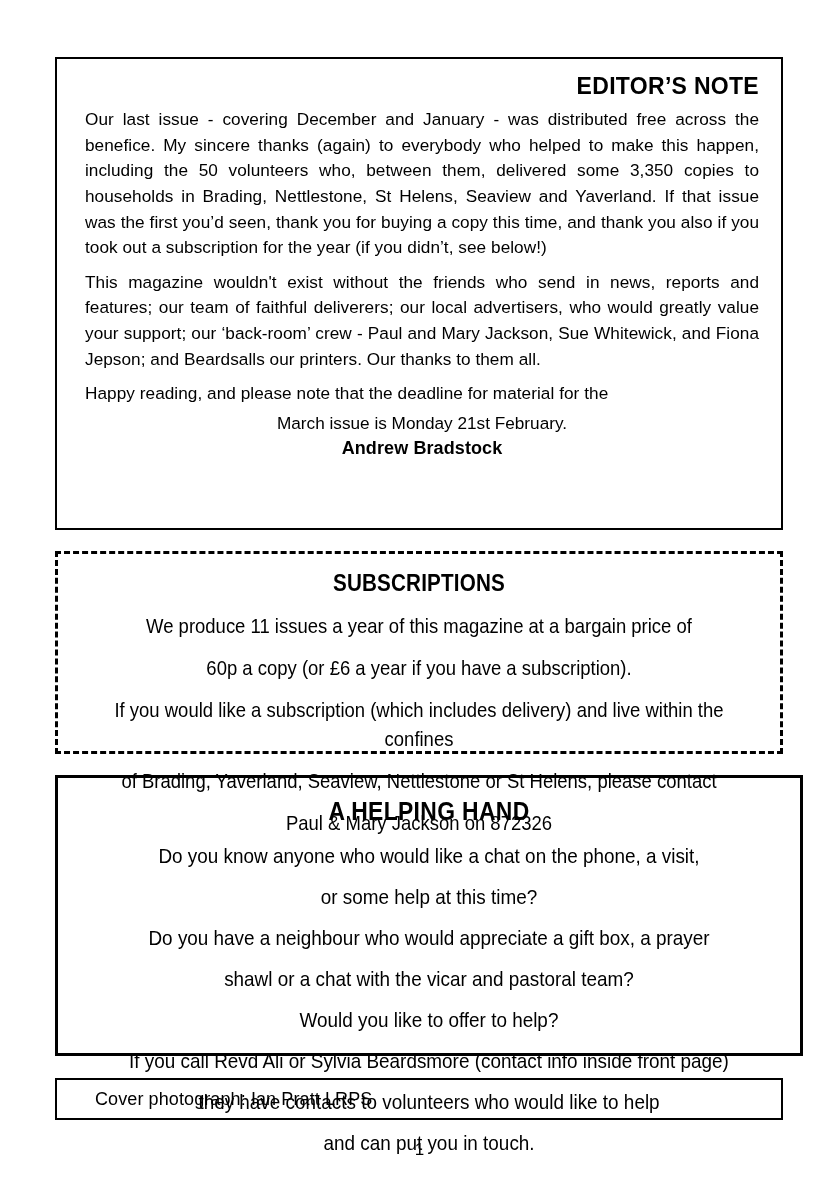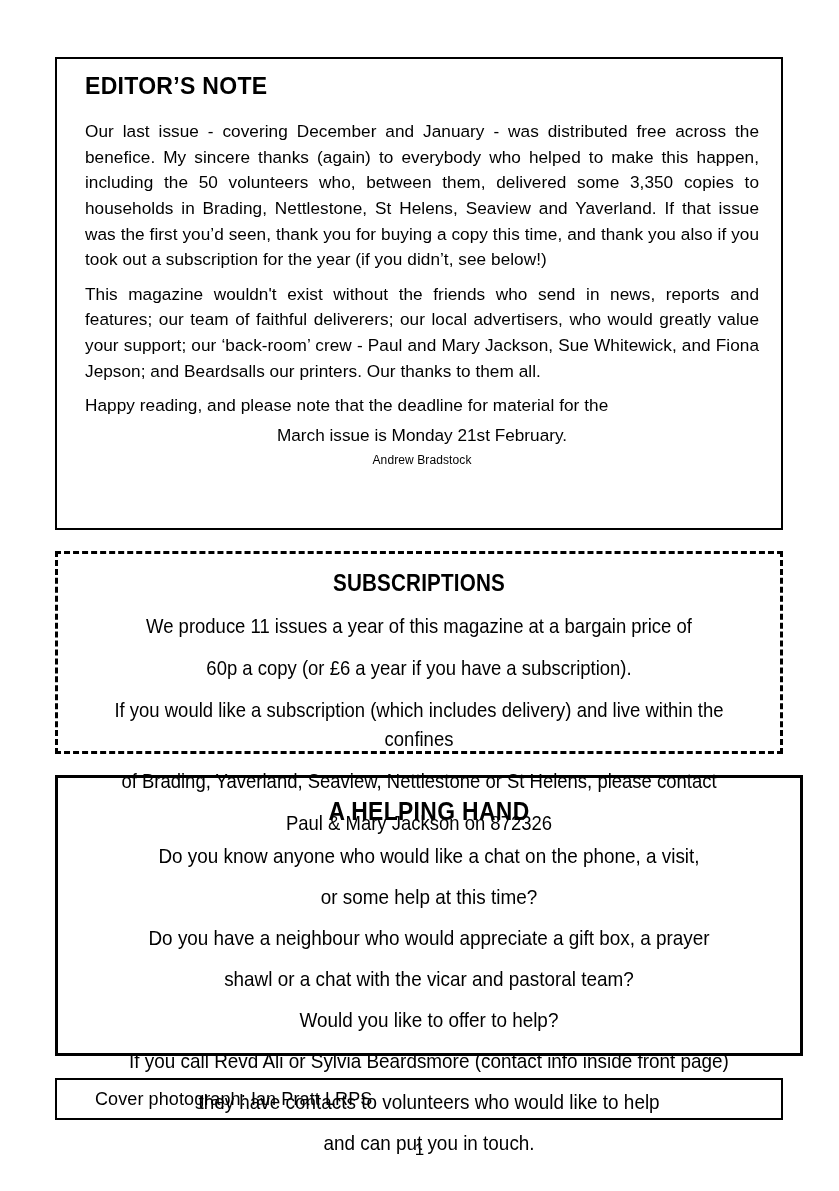--- a/index.html
+++ b/index.html
@@ -29,22 +29,23 @@
     width: 728px;
     height: 473px;
     border: 2px solid #000;
     box-sizing: border-box;
     padding: 10px 22px 0 28px;
   }
   .editor-title {
     font-size: 23px;
     font-weight: bold;
     letter-spacing: 0.3px;
-    margin: 5px 0 20px 0;
+    margin: 5px 0 8px 0;
     line-height: 1.1;
+    text-align: right;
   }
   .editor-p {
     font-size: 17.2px;
     line-height: 25.6px;
     text-align: justify;
     text-justify: inter-word;
     margin: 0 0 9px 0;
     letter-spacing: 0.05px;
   }
   .editor-p.last { margin-bottom: 4px; }
@@ -52,22 +53,22 @@
 
   .sig-line {
     display: flex;
     justify-content: space-between;
     align-items: center;
     font-size: 17.2px;
     line-height: 25.6px;
     flex-direction: column;
   }
   .sig-name {
-    font-weight: normal;
-    font-size: 12px;
+    font-weight: bold;
+    font-size: 18px;
     letter-spacing: 0.1px;
   }
 
   
   .box-subs {
     position: absolute;
     left: 55px;
     top: 551px;
     width: 728px;
     height: 203px;

